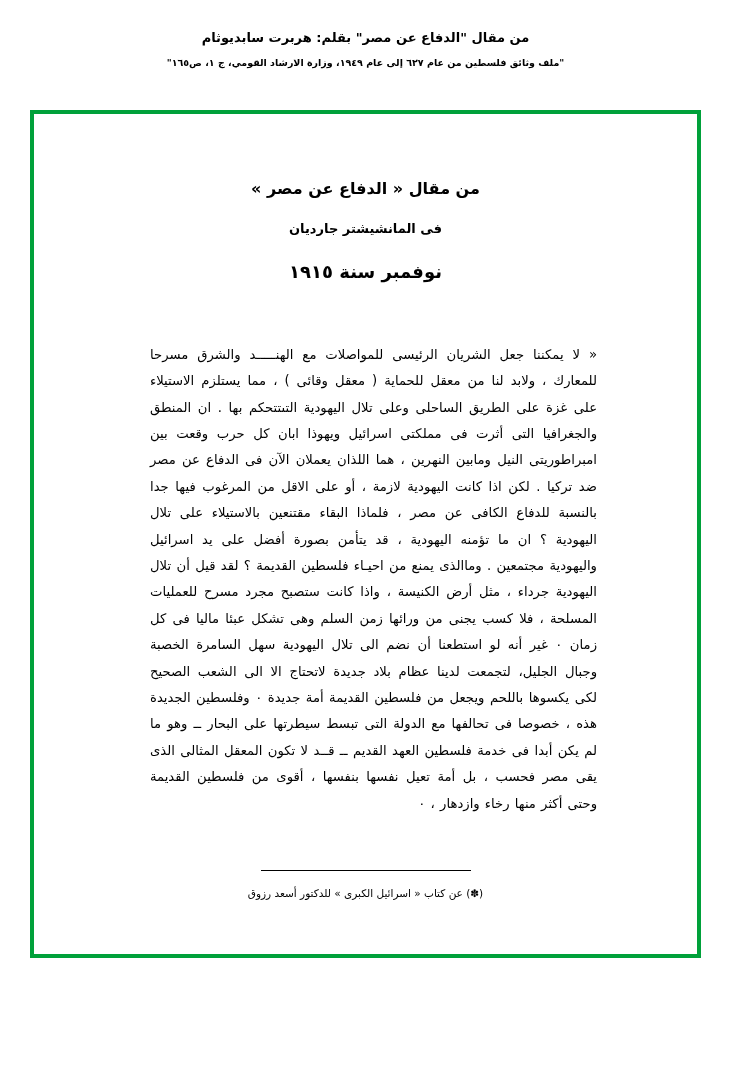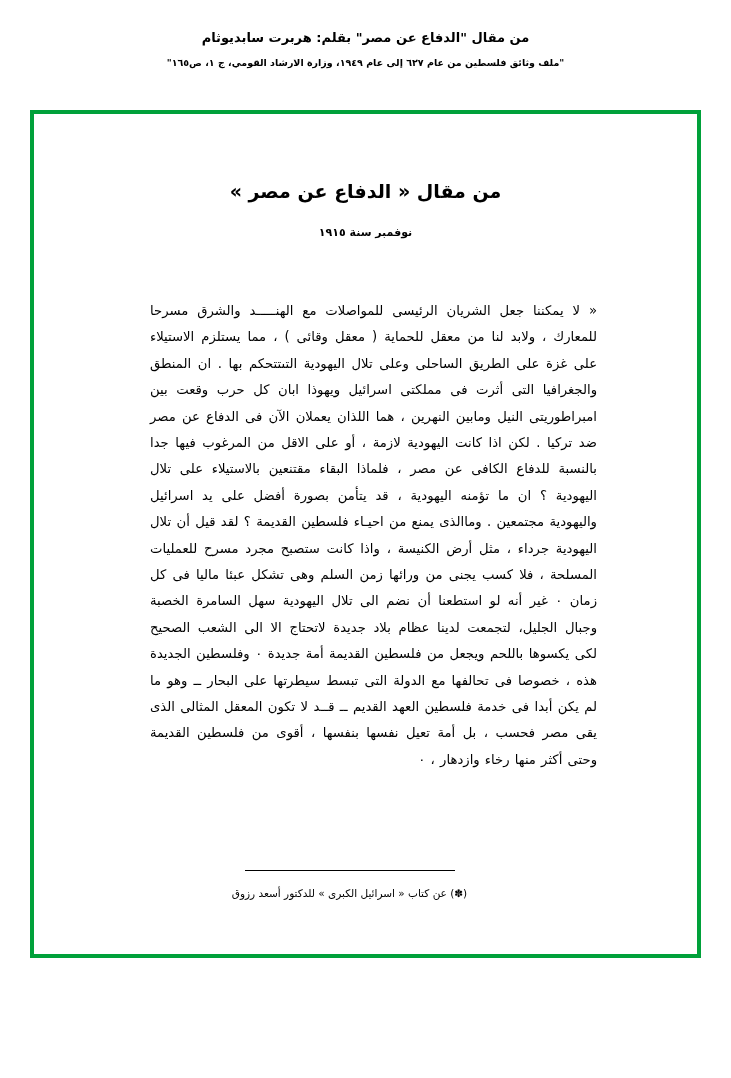--- a/index.html
+++ b/index.html
@@ -60,60 +60,60 @@
     padding: 38px 46px 20px 46px;
     box-sizing: border-box;
   }
 
   
   .title-block {
     text-align: center;
     direction: rtl;
   }
   .title-main {
-    font-size: 19px;
+    font-size: 16px;
     font-weight: bold;
     margin-top: 26px;
     line-height: 1.4;
   }
   .title-author {
     font-size: 13px;
     font-weight: bold;
     margin-top: 26px;
     line-height: 1.4;
   }
   .title-source {
     font-size: 13px;
     font-weight: bold;
     margin-top: 20px;
     line-height: 1.4;
   }
   .title-date {
-    font-size: 11px;
+    font-size: 18px;
     font-weight: bold;
     margin-top: 20px;
     line-height: 1.4;
     letter-spacing: 1px;
   }
 
   
   .body-text {
     direction: rtl;
     text-align: justify;
     text-align-last: right;
     font-size: 13.2px;
     line-height: 2.0;
     margin: 58px 54px 0 70px;
     word-spacing: 1px;
   }
 
   
   .footnote-wrap {
     position: absolute;
-    right: 62px;
+    right: 46px;
     bottom: 52px;
     width: calc(100% - 92px);
     direction: rtl;
   }
   .footnote-rule {
     width: 210px;
     height: 0;
     border-top: 1px solid #000;
     margin: 0 auto 14px auto;
   }
@@ -132,20 +132,21 @@
   <div class="doc-header">
     <div class="line1">من مقال "الدفاع عن مصر" بقلم: هربرت سابديوثام</div>
     <div class="line2">"ملف وثائق فلسطين من عام ٦٢٧ إلى عام ١٩٤٩، وزارة الارشاد القومي، ج ١، ص١٦٥"</div>
   </div>
 
   <div class="frame">
     <div class="frame-inner">
 
       <div class="title-block">
         <div class="title-main">من مقال « الدفاع عن مصر »</div>
+        <div class="title-source">فى المانشيشتر جارديان</div>
         <div class="title-date">نوفمبر سنة ١٩١٥</div>
       </div>
 
       <div class="body-text">« لا يمكننا جعل الشريان الرئيسى للمواصلات مع الهنـــــد والشرق مسرحا للمعارك ، ولابد لنا من معقل للحماية ( معقل وقائى ) ، مما يستلزم الاستيلاء على غزة على الطريق الساحلى وعلى تلال اليهودية التىتتحكم بها . ان المنطق والجغرافيا التى أثرت فى مملكتى اسرائيل ويهوذا ابان كل حرب وقعت بين امبراطوريتى النيل ومابين النهرين ، هما اللذان يعملان الآن فى الدفاع عن مصر ضد تركيا . لكن اذا كانت اليهودية لازمة ، أو على الاقل من المرغوب فيها جدا بالنسبة للدفاع الكافى عن مصر ، فلماذا البقاء مقتنعين بالاستيلاء على تلال اليهودية ؟ ان ما تؤمنه اليهودية ، قد يتأمن بصورة أفضل على يد اسرائيل واليهودية مجتمعين . ومااﻟﺬى يمنع من احيـاء فلسطين القديمة ؟ لقد قيل أن تلال اليهودية جرداء ، مثل أرض الكنيسة ، واذا كانت ستصبح مجرد مسرح للعمليات المسلحة ، فلا كسب يجنى من ورائها زمن السلم وهى تشكل عبئا ماليا فى كل زمان ٠ غير أنه لو استطعنا أن نضم الى تلال اليهودية سهل السامرة الخصبة وجبال الجليل، لتجمعت لدينا عظام بلاد جديدة لاتحتاج الا الى الشعب الصحيح لكى يكسوها باللحم ويجعل من فلسطين القديمة أمة جديدة ٠ وفلسطين الجديدة هذه ، خصوصا فى تحالفها مع الدولة التى تبسط سيطرتها على البحار ــ وهو ما لم يكن أبدا فى خدمة فلسطين العهد القديم ــ قــد لا تكون المعقل المثالى الذى يقى مصر فحسب ، بل أمة تعيل نفسها بنفسها ، أقوى من فلسطين القديمة وحتى أكثر منها رخاء وازدهار ، ٠</div>
 
       <div class="footnote-wrap">
         <div class="footnote-rule"></div>
         <div class="footnote-text">(✽) عن كتاب « اسرائيل الكبرى » للدكتور أسعد رزوق</div>
       </div>
 

